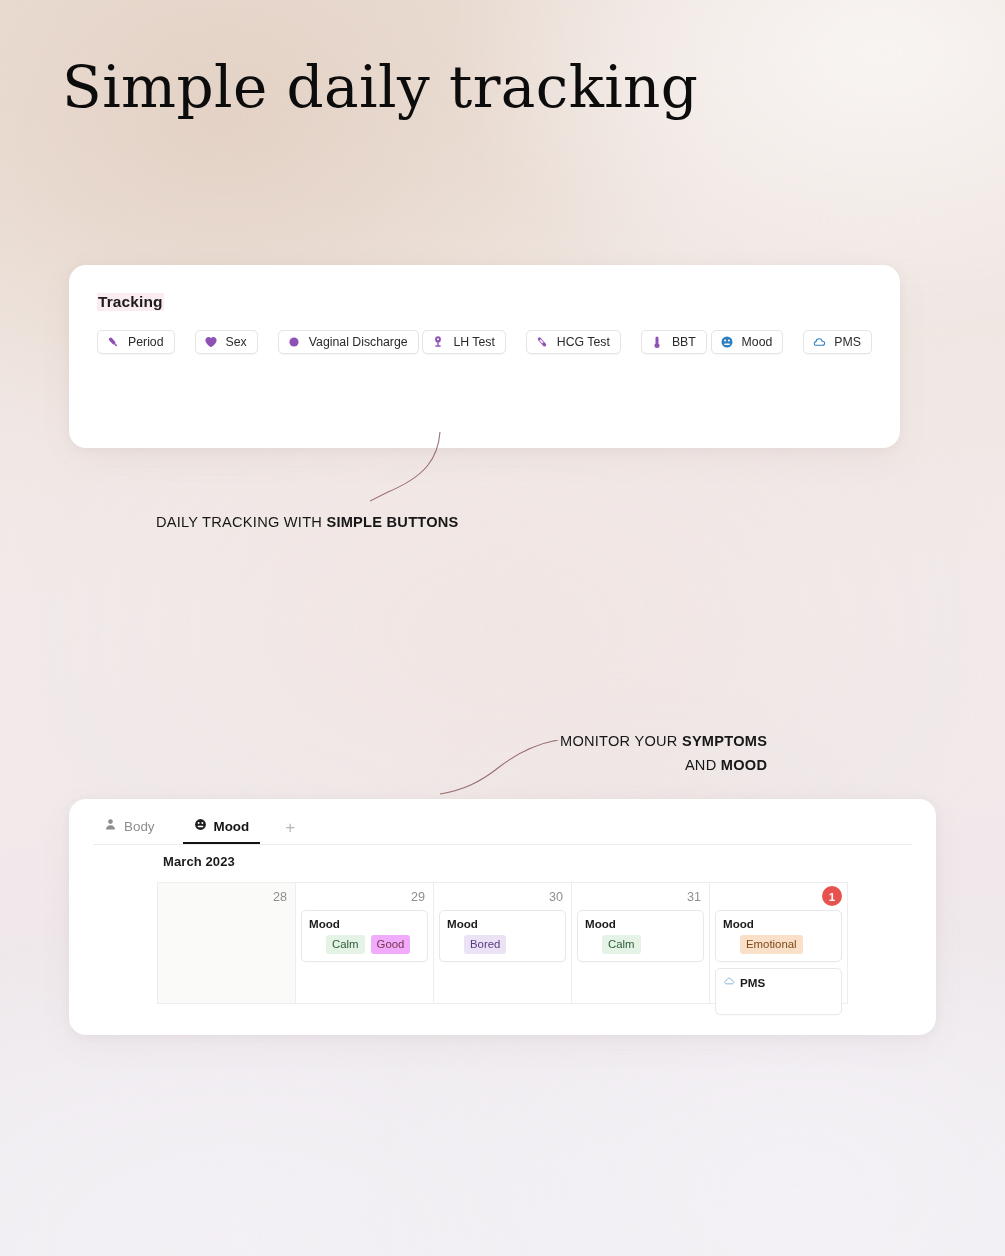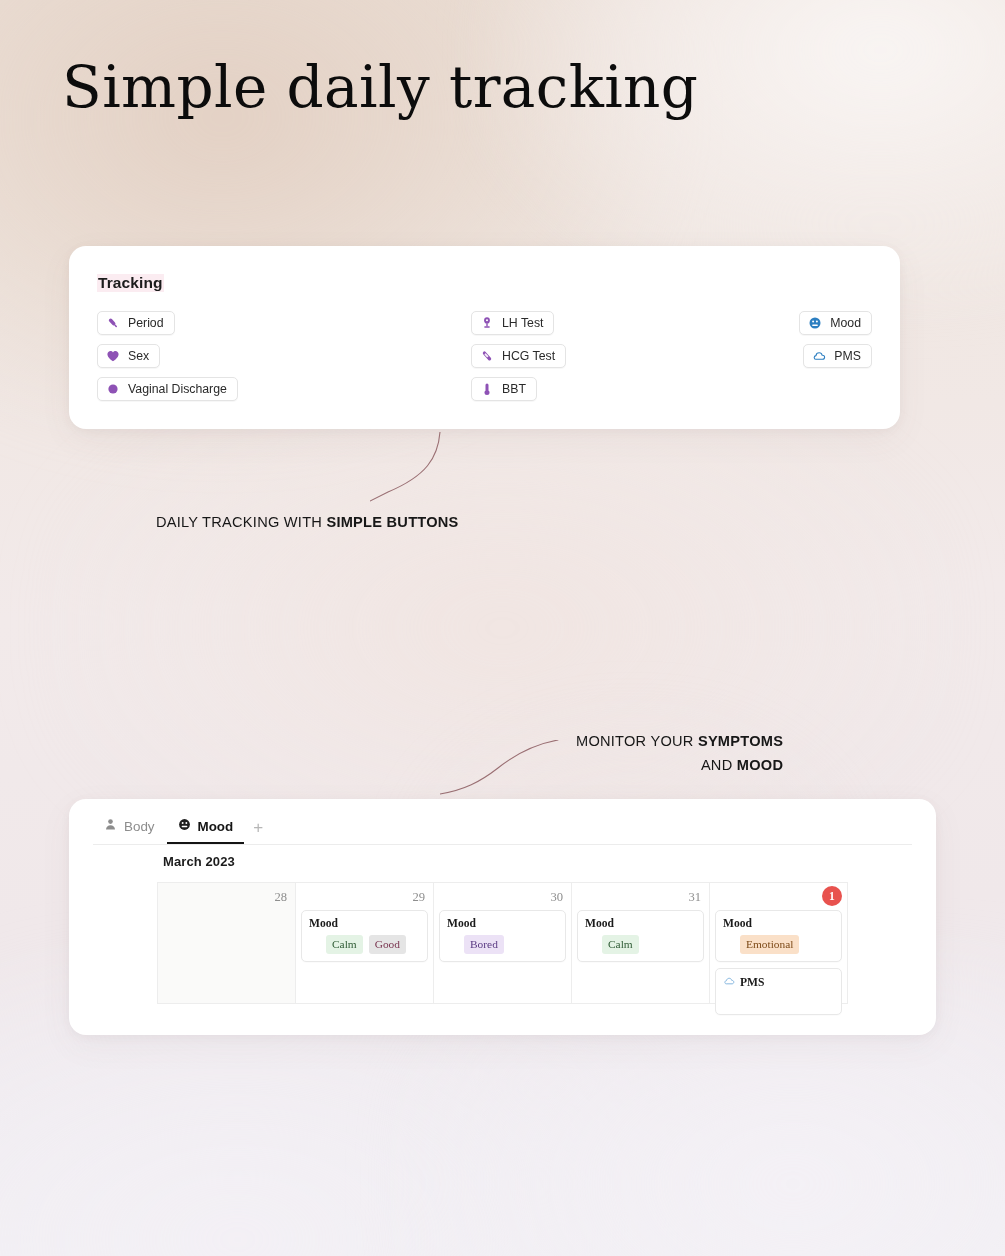--- a/index.html
+++ b/index.html
@@ -111,21 +111,21 @@
   .card {
     position: absolute;
     background: #ffffff;
     border-radius: 17px;
     box-shadow: 0 2px 10px rgba(110,92,88,0.055),
                 0 10px 34px rgba(110,92,88,0.055);
   }
 
   #tracking-card {
     left: 69px;
-    top: 246px;
+    top: 265px;
     width: 831px;
     height: 183px;
   }
 
   .card-heading {
     position: absolute;
     left: 28px;
     top: 28px;
     font-size: 15.5px;
     font-weight: bold;
@@ -138,22 +138,21 @@
   .track-cols {
     position: absolute;
     left: 28px;
     right: 28px;
     top: 65px;
     display: flex;
     justify-content: space-between;
   }
   .track-col {
     display: flex;
-    flex-direction: column;
-    gap: 9px;
+    gap: 20px;
     align-items: flex-start;
   }
   .track-col.col-right { align-items: flex-end; }
 
   .track-btn {
     display: inline-flex;
     align-items: center;
     gap: 8px;
     height: 24px;
     padding: 0 10px 0 8px;
@@ -173,41 +172,41 @@
     position: absolute;
     font-size: 14.6px;
     letter-spacing: 0.25px;
     color: #171717;
     line-height: 1.64;
     white-space: nowrap;
     text-align: right;
   }
   .annot b { font-weight: bold; }
   #annot-1 { left: 156px; top: 511px; }
-  #annot-2 { left: 560px; top: 730px; margin-left: 16px; }
+  #annot-2 { left: 560px; top: 730px; }
 
   .curve { position: absolute; pointer-events: none; }
   #curve-1 { left: 370px; top: 432px; }
   #curve-2 { left: 440px; top: 740px; }
 
   
   #calendar-card {
     left: 69px;
     top: 799px;
     width: 867px;
     height: 236px;
   }
 
   .tabs {
     position: absolute;
     left: 24px;
     top: 16px;
     display: flex;
     align-items: flex-end;
-    gap: 1px;
+    gap: 17px;
     height: 29px;
   }
   .tab {
     display: inline-flex;
     align-items: center;
     gap: 7px;
     padding: 0 11px 8px 11px;
     font-size: 13.4px;
     color: #8d8d8d;
     cursor: pointer;
@@ -260,21 +259,20 @@
   }
   .cell {
     flex: 1 1 0;
     height: 122px;
     border-left: 1px solid #ededed;
     border-top: 1px solid #ededed;
     border-bottom: 1px solid #ededed;
     padding: 5px 5px 0 5px;
     position: relative;
     background: #fff;
-    font-family: Liberation Serif, serif;
   }
   .cell:last-child { border-right: 1px solid #ededed; }
   .cell.muted { background: #fafaf9; }
 
   .daynum {
     text-align: right;
     font-size: 12.6px;
     color: #8e8e8e;
     padding: 2px 3px 4px 0;
     height: 22px;
@@ -493,21 +491,21 @@
       <div class="cell muted">
         <div class="daynum">28</div>
       </div>
 
       <div class="cell">
         <div class="daynum">29</div>
         <div class="entry">
           <div class="entry-title">Mood</div>
           <div class="tags">
             <span class="tag" style="background:#e4f3e5;color:#2f5c35">Calm</span>
-            <span class="tag" style="background:#e5e5e5;color:#7a3550">Good</span>
+            <span class="tag" style="background:#f0abfc;color:#7a3550">Good</span>
           </div>
         </div>
       </div>
 
       <div class="cell">
         <div class="daynum">30</div>
         <div class="entry">
           <div class="entry-title">Mood</div>
           <div class="tags">
             <span class="tag" style="background:#ece2f6;color:#5a3a83">Bored</span>

